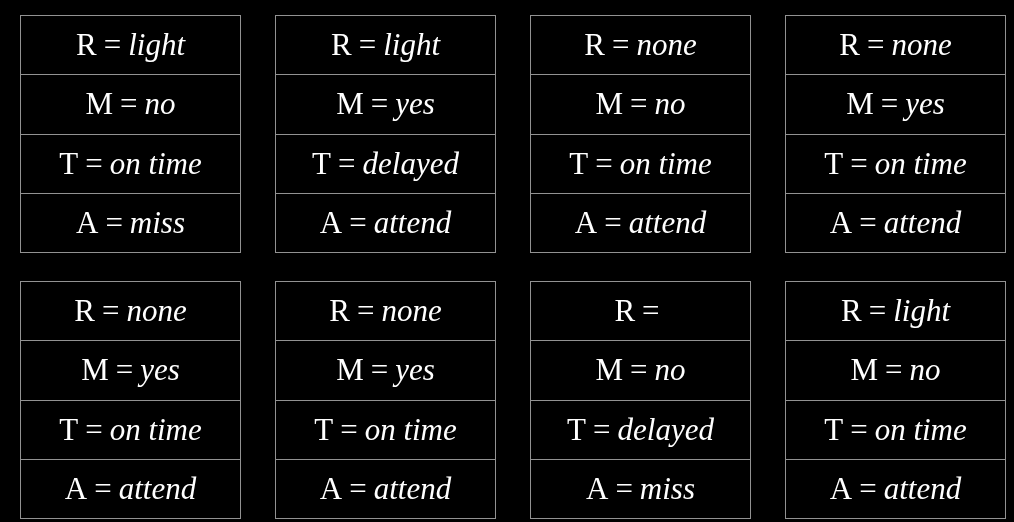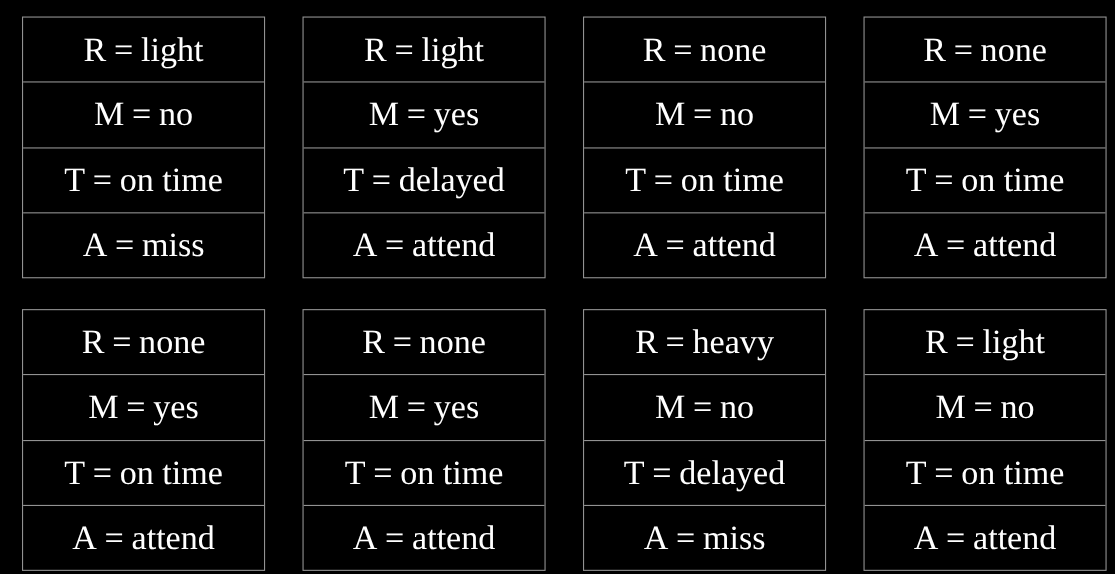--- a/index.html
+++ b/index.html
@@ -38,21 +38,21 @@
     align-items: center;
     justify-content: center;
     border-bottom: 1px solid #929292;
     font-family: "Liberation Serif", serif;
     font-size: 31px;
     color: #ffffff;
     white-space: nowrap;
   }
   .cell:last-child { border-bottom: 0; }
   .eq { margin: 0 7px; }
-  .val { }
+  .val { font-style: italic; }
 </style>
 </head>
 <body>
 
 <div class="figure">
 
   <div class="table-row">
 
     <div class="vtable">
       <div class="cell">
@@ -193,21 +193,20 @@
         <span>A</span>
           <span class="eq">=</span>
           <span class="val">attend</span>
       </div>
     </div>
 
     <div class="vtable">
       <div class="cell">
         <span>R</span>
           <span class="eq">=</span>
-          <span class="val">heavy</span>
       </div>
       <div class="cell">
         <span>M</span>
           <span class="eq">=</span>
           <span class="val">no</span>
       </div>
       <div class="cell">
         <span>T</span>
           <span class="eq">=</span>
           <span class="val">delayed</span>

